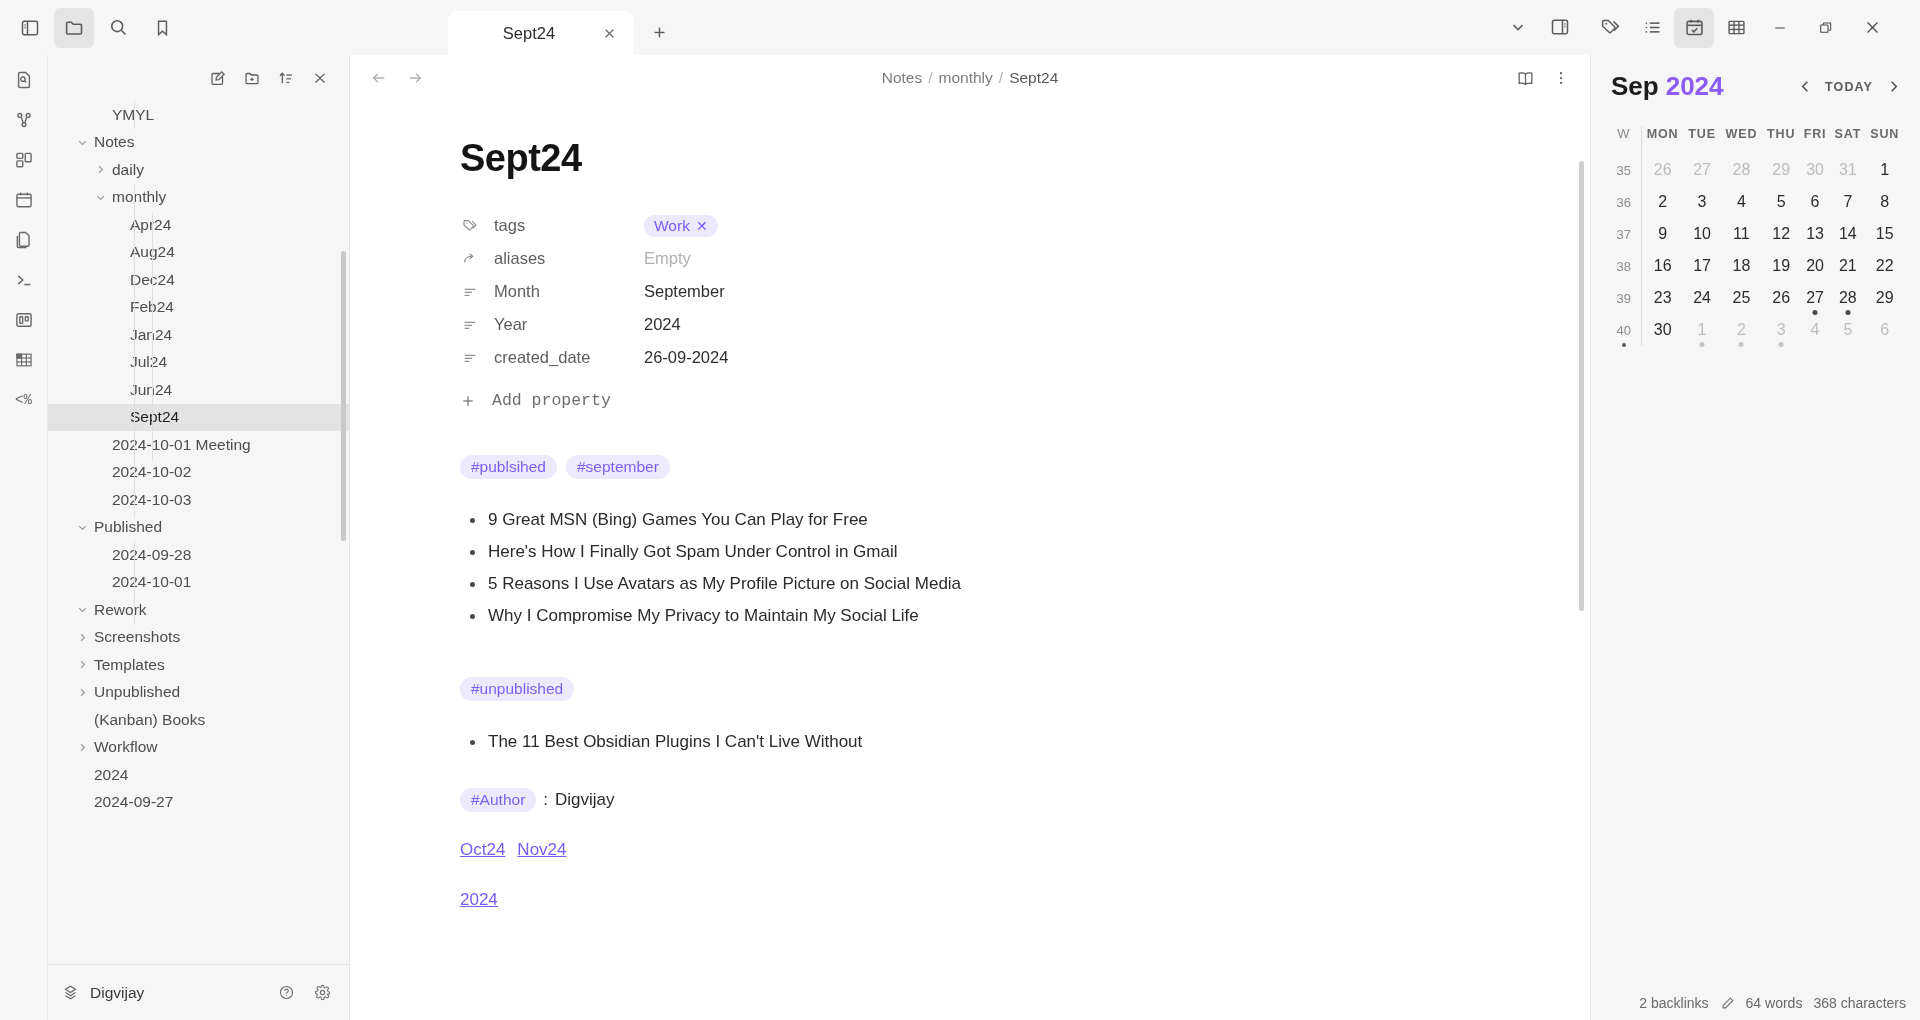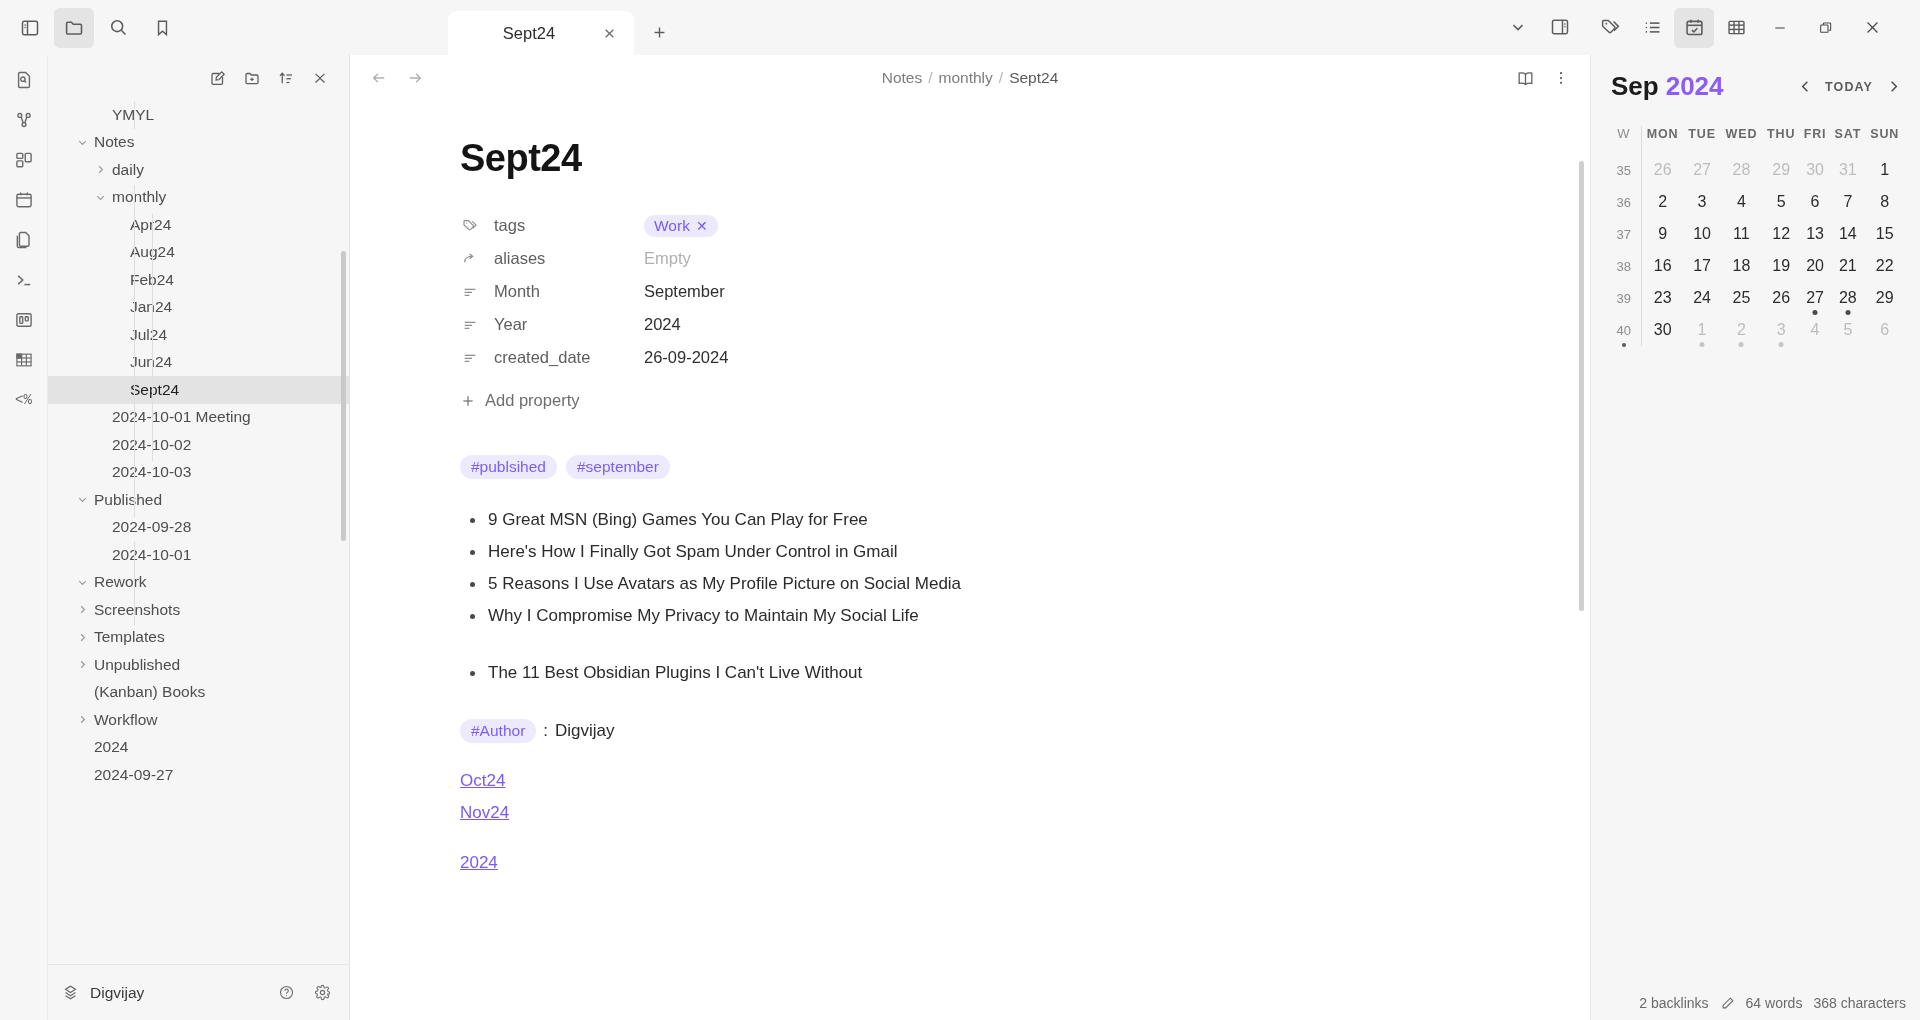--- a/index.html
+++ b/index.html
@@ -152,42 +152,42 @@
   .prop-key { width:150px; flex:0 0 150px; color:#5e5e5e; }
   .prop-val { color:#2f2f2f; }
   .prop-val.empty { color:#b0b0b0; }
   .pill {
     display:inline-flex; align-items:center; gap:6px;
     background:#ede9fd; color:#7a5af5; border-radius:11px;
     padding:2px 10px; font-size:15.5px;
   }
   .pill .x { cursor:pointer; font-size:14px; }
   .addprop {
-    display:flex; align-items:center; gap:9px; margin-top:17px;
-    font-size:16.5px; color:#6e6e6e; cursor:pointer;
+    display:flex; align-items:center; gap:16px; margin-top:17px;
+    font-size:16.5px; color:#6e6e6e; cursor:pointer;font-family:Liberation Mono, monospace;
   }
   .taglist { display:flex; gap:9px; margin-top:45px; }
   .tagchip {
     background:#eeeafd; color:#7d5ff0; border-radius:12px;
     padding:3px 11px; font-size:15.5px; cursor:pointer;
   }
   ul.bullets { list-style:none; margin-top:25px; }
   ul.bullets li {
     position:relative; font-size:17px; color:#2b2b2b;
     padding-left:28px; line-height:32px;
   }
   ul.bullets li::before {
     content:""; position:absolute; left:10px; top:14px;
     width:5px; height:5px; border-radius:50%; background:#4a4a4a;
   }
   .author-line {
     display:flex; align-items:center; gap:7px; margin-top:30px;
     font-size:17px; color:#2b2b2b;
   }
-  .links { margin-top:28px; display:flex; gap:12px;flex-direction:column; }
+  .links { margin-top:28px; display:flex; gap:12px; }
   .ilink {
     color:#7a5af5; text-decoration:underline; font-size:17px; cursor:pointer;
   }
   .links2 { margin-top:30px; }
   .doc-sb {
     position:absolute; right:6px; top:60px; width:5px; height:450px;
     background:#cfcfcf; border-radius:3px;
   }
 
   
@@ -511,20 +511,28 @@
               </span>
               <span>Apr24</span>
             </div>
             <div class="row" style="padding-left: 62px;">
               <span class="chev empty">
                 <svg width="13" height="13" viewBox="0 0 24 24" fill="none" stroke="currentColor" stroke-width="2.2">
                   <polyline points="9.5,6 15.5,12 9.5,18"></polyline>
                 </svg>
               </span>
               <span>Aug24</span>
+            </div>
+            <div class="row" style="padding-left: 62px;">
+              <span class="chev empty">
+                <svg width="13" height="13" viewBox="0 0 24 24" fill="none" stroke="currentColor" stroke-width="2.2">
+                  <polyline points="9.5,6 15.5,12 9.5,18"></polyline>
+                </svg>
+              </span>
+              <span>Dec24</span>
             </div>
             <div class="row" style="padding-left: 62px;">
               <span class="chev empty">
                 <svg width="13" height="13" viewBox="0 0 24 24" fill="none" stroke="currentColor" stroke-width="2.2">
                   <polyline points="9.5,6 15.5,12 9.5,18"></polyline>
                 </svg>
               </span>
               <span>Feb24</span>
             </div>
             <div class="row" style="padding-left: 62px;">
@@ -811,20 +819,23 @@
             <span class="tagchip">#september</span>
           </div>
 
           <ul class="bullets" id="published-list">
               <li>9 Great MSN (Bing) Games You Can Play for Free</li>
               <li>Here's How I Finally Got Spam Under Control in Gmail</li>
               <li>5 Reasons I Use Avatars as My Profile Picture on Social Media</li>
               <li>Why I Compromise My Privacy to Maintain My Social Life</li>
             </ul>
 
+          <div class="taglist">
+            <span class="tagchip">#unpublished</span>
+          </div>
 
           <ul class="bullets" id="unpublished-list">
               <li>The 11 Best Obsidian Plugins I Can't Live Without</li>
             </ul>
 
           <div class="author-line">
             <span class="tagchip">#Author</span>
             <span>: </span>
             <span>Digvijay</span>
           </div>

